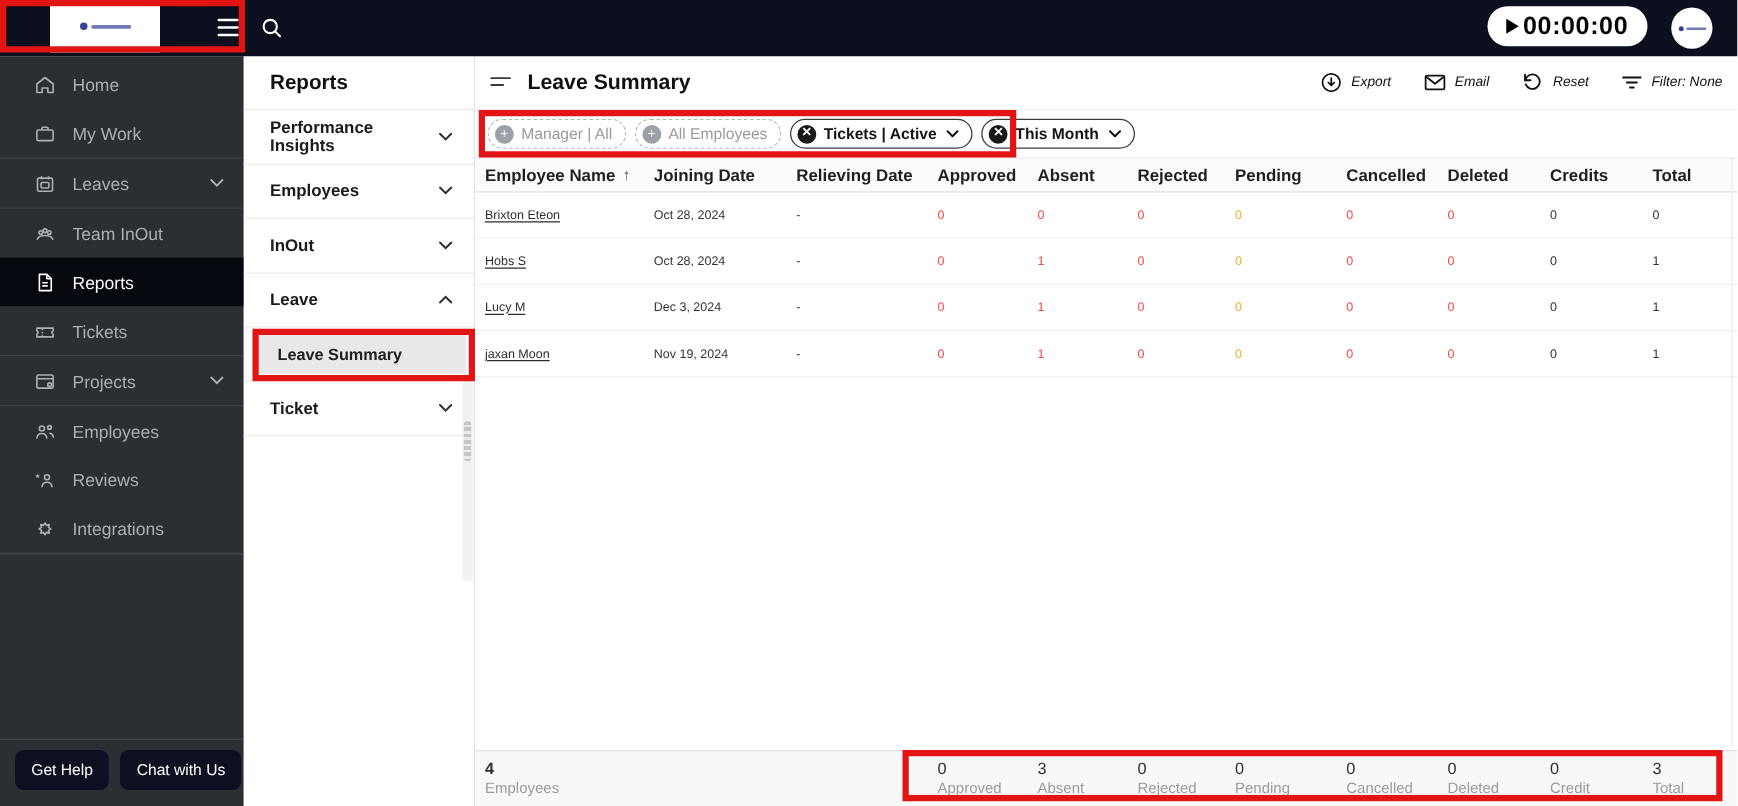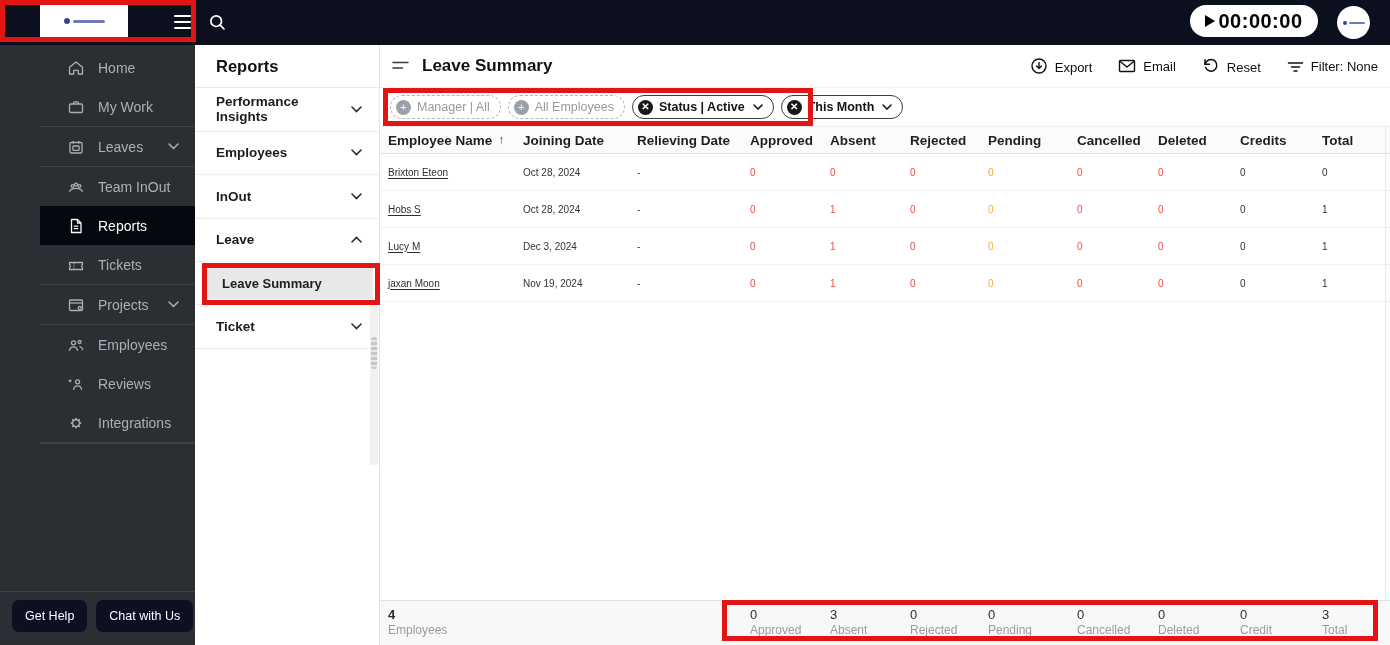--- a/index.html
+++ b/index.html
@@ -18,21 +18,21 @@
   .timer-pill { position:absolute; left:1190px; top:5px; width:128px; height:32px; background:#fff;
                 border-radius:17px; display:flex; align-items:center; justify-content:center; gap:3px; cursor:pointer; }
   .play-icon { width:0; height:0; border-left:10px solid #000; border-top:6px solid transparent; border-bottom:6px solid transparent; }
   .timer-text { font-size:20px; font-weight:700; color:#050505; letter-spacing:.5px; }
   .avatar { position:absolute; left:1337px; top:6px; width:33px; height:33px; border-radius:50%; background:#fff;
             display:flex; align-items:center; justify-content:center; gap:2px; cursor:pointer; }
   .avatar .logo-dot { width:4px; height:4px; }
   .avatar .logo-bar { width:16px; height:2px; }
 
   
-  .sidebar { position:absolute; left:0; top:45px; width:195px; height:600px; background:#2b2e33; z-index:1;padding-left:40px; }
+  .sidebar { position:absolute; left:0; top:45px; width:195px; height:600px; background:#2b2e33; z-index:1; }
   .side-list { padding-top:3px; }
   .side-item { height:39px; display:flex; align-items:center; gap:13px; padding:0 16px 0 27px;
                color:#aab0b5; font-size:14px; cursor:pointer; }
   .side-item .s-icon { width:18px; height:18px; flex:none; display:flex; align-items:center; justify-content:center; }
   .side-item .chev { margin-left:auto; display:flex; }
   .side-item.active { background:#06080f; color:#fdfdfd; }
   .side-div { border-top:1px solid #3e4247; }
   .side-footer-div { position:absolute; left:0; right:0; bottom:53px; border-top:1px solid #3e4247; }
   .side-buttons { position:absolute; left:12px; bottom:13px; display:flex; gap:9px; }
   .side-btn { background:#0d1021; color:#fff; font-size:12.5px; font-family:inherit; border:none;
@@ -53,21 +53,21 @@
   .panel-scroll-track { position:absolute; left:175px; top:260px; width:8px; height:160px; background:#f1f1f1; }
   .panel-scroll-thumb { position:absolute; left:176px; top:292px; width:6px; height:32px; border-radius:3px;
       background:repeating-linear-gradient(to bottom,#c4c6c9 0 3px,#e9e9e9 3px 5px); cursor:grab; }
 
   
   .main { position:absolute; left:380px; top:45px; width:1010px; height:600px; background:#fff; }
   .main-header { height:43px; display:flex; align-items:center; padding:0 12px; border-bottom:1px solid #f0f0f0; }
   .title-icon { display:flex; margin-right:13px; color:#3a3a3a; }
   .main-title { font-size:17px; font-weight:700; color:#111; }
   .actions { margin-left:auto; display:flex; align-items:center; gap:26px; }
-  .action { display:flex; align-items:flex-end; gap:7px; font-size:13px; font-weight:500; color:#0f0f0f; cursor:pointer; }
+  .action { display:flex; align-items:center; gap:7px; font-size:11px; font-weight:500; color:#0f0f0f; cursor:pointer;font-style:italic; }
   .action svg { display:block; }
 
   .chips-row { height:38px; display:flex; align-items:center; gap:7px; padding-left:10px; }
   .chip { display:flex; align-items:center; gap:6px; height:24px; padding:0 10px 0 5px; border-radius:13px;
           font-size:12.5px; white-space:nowrap; cursor:pointer; }
   .chip.dashed { border:1px dashed #b8b8b8; color:#9a9a9a; }
   .chip.solid { border:1.5px solid #3d3d3d; color:#141414; font-weight:600; }
   .badge-circle { width:15px; height:15px; border-radius:50%; color:#fff; display:flex; align-items:center;
                   justify-content:center; font-size:11px; line-height:1; flex:none; }
   .badge-plus { background:#9ba1a8; }
@@ -344,21 +344,21 @@
     <span class="chip dashed">
       <span class="badge-circle badge-plus">+</span>
       <span>Manager | All</span>
     </span>
     <span class="chip dashed">
       <span class="badge-circle badge-plus">+</span>
       <span>All Employees</span>
     </span>
     <span class="chip solid">
       <span class="badge-circle badge-x">✕</span>
-      <span>Status | Active</span>
+      <span>Tickets | Active</span>
       <span class="chev">
           <svg width="10" height="6" viewBox="0 0 10 6" fill="none" stroke="#141414" stroke-width="1.6" stroke-linecap="round">
             <path d="M1 1l4 4 4-4"></path>
           </svg>
         </span>
     </span>
     <span class="chip solid">
       <span class="badge-circle badge-x">✕</span>
       <span>This Month</span>
       <span class="chev">

